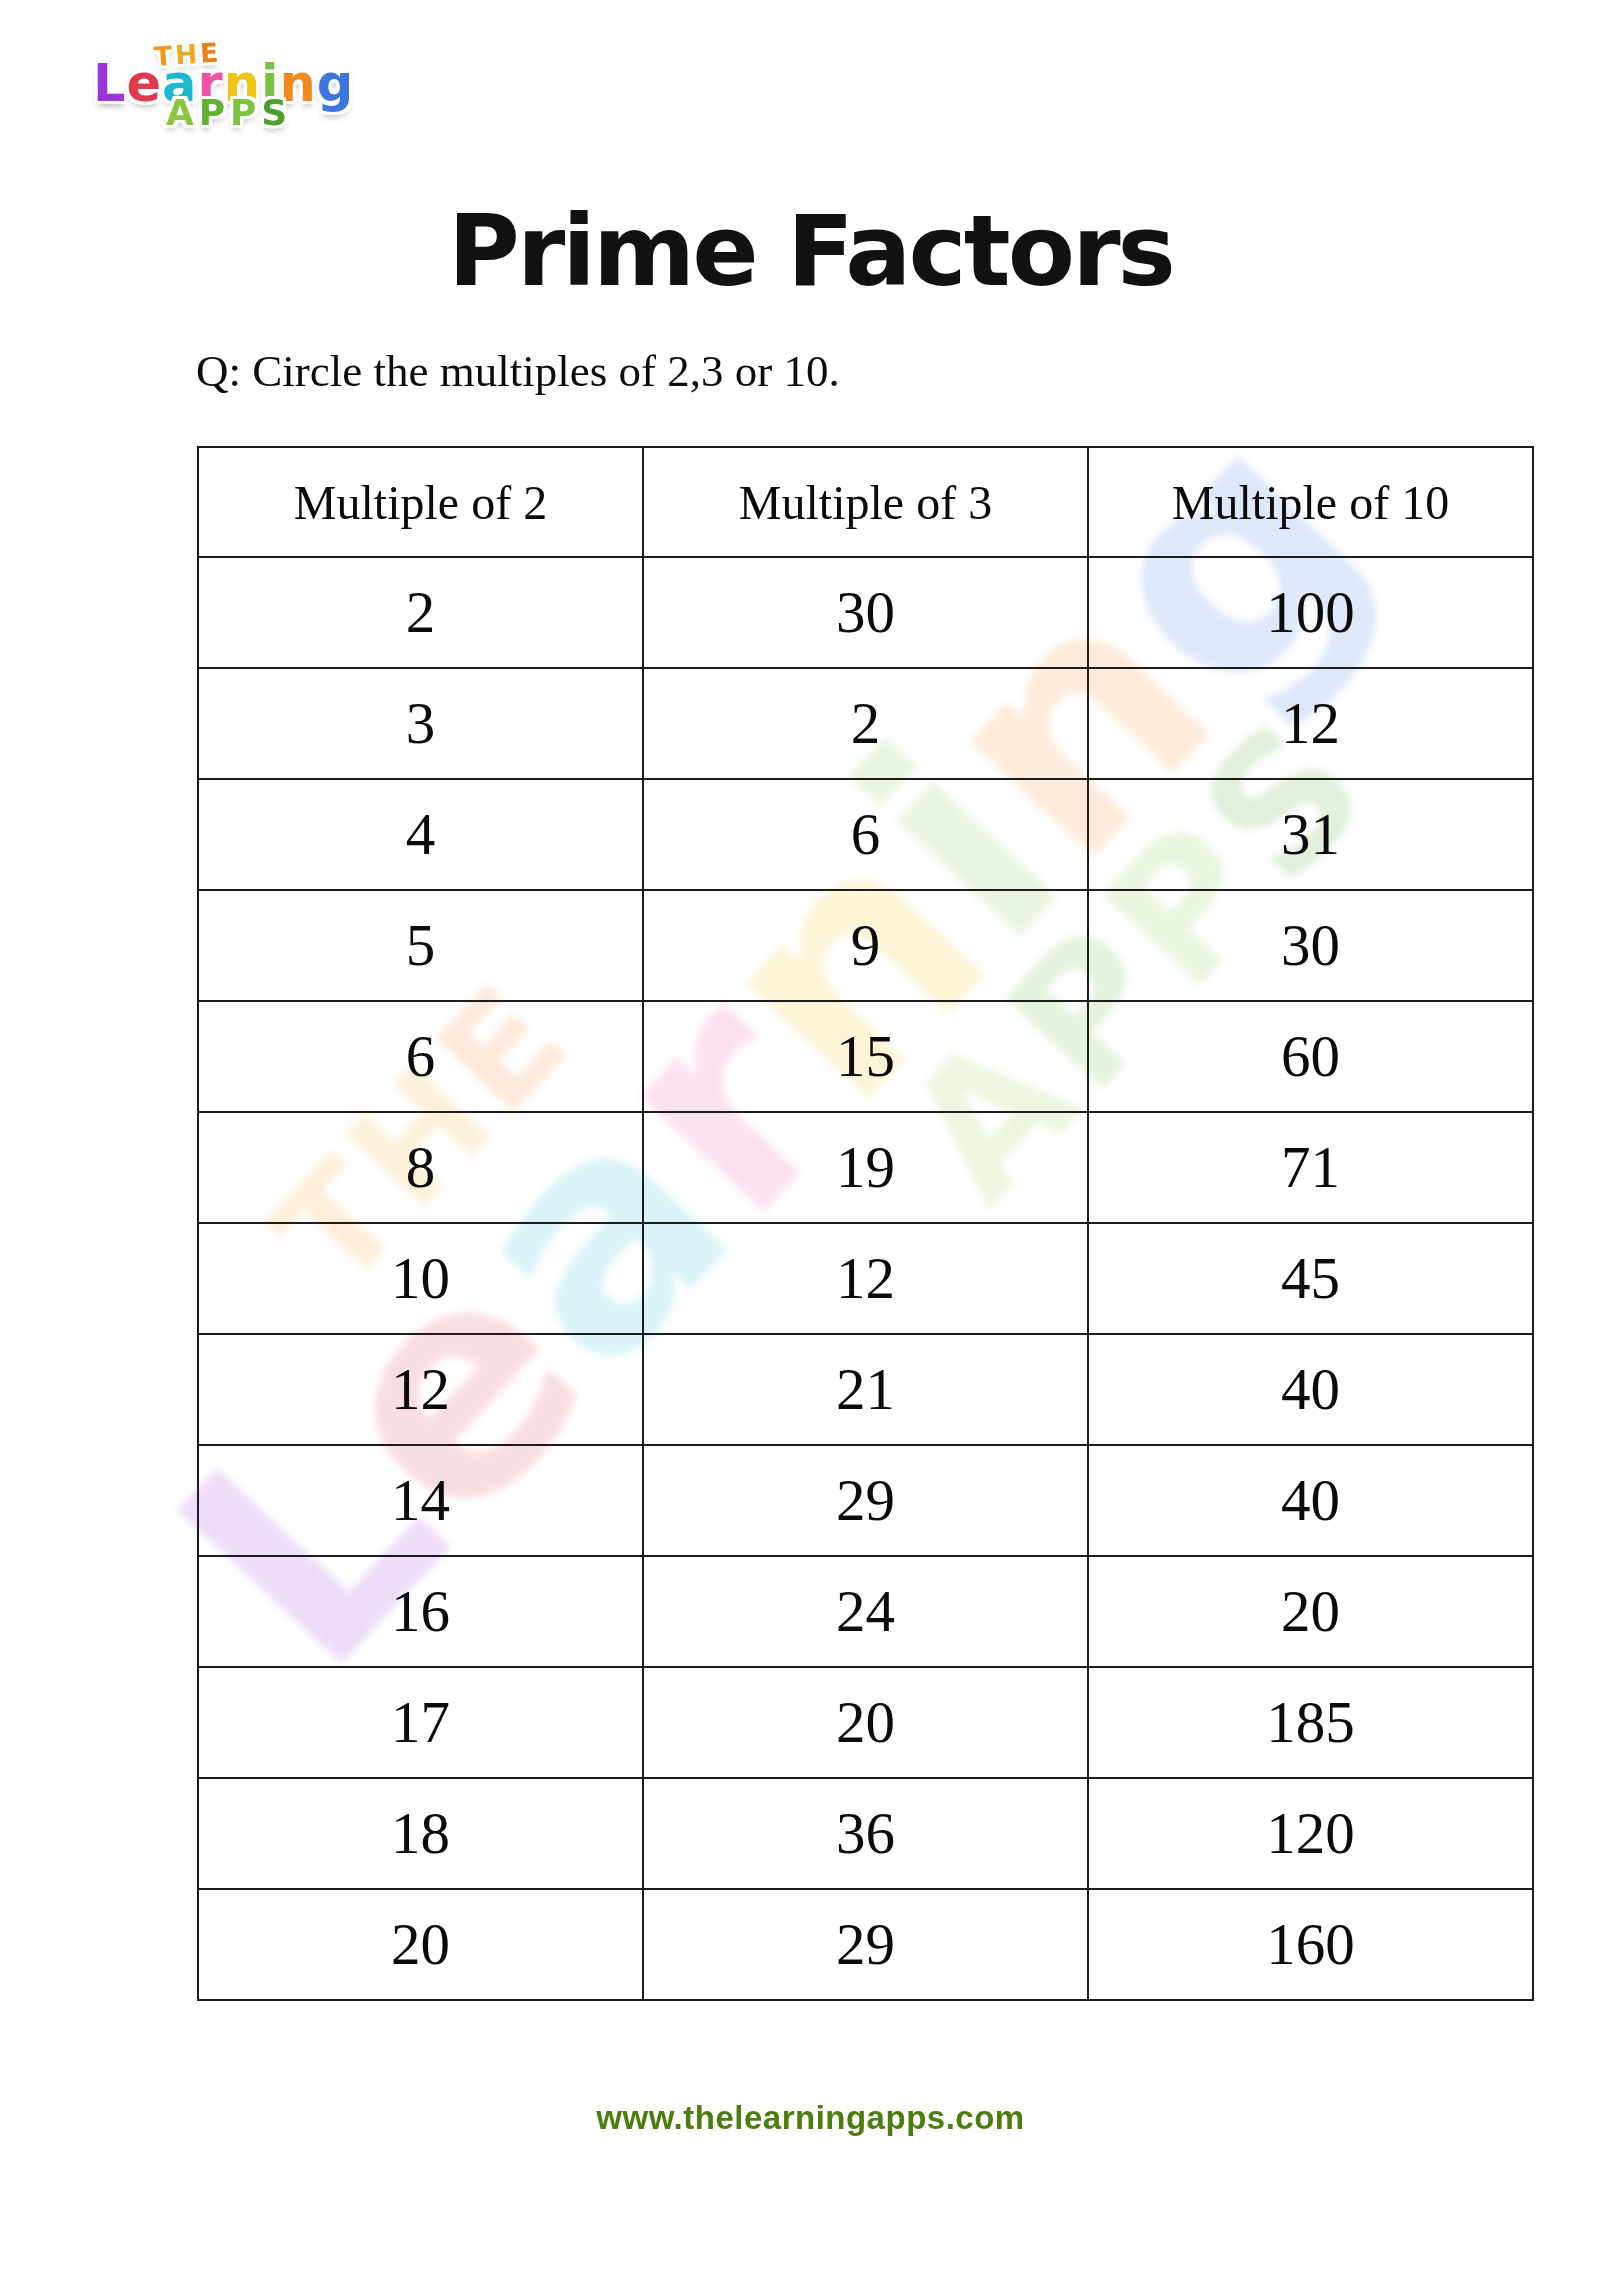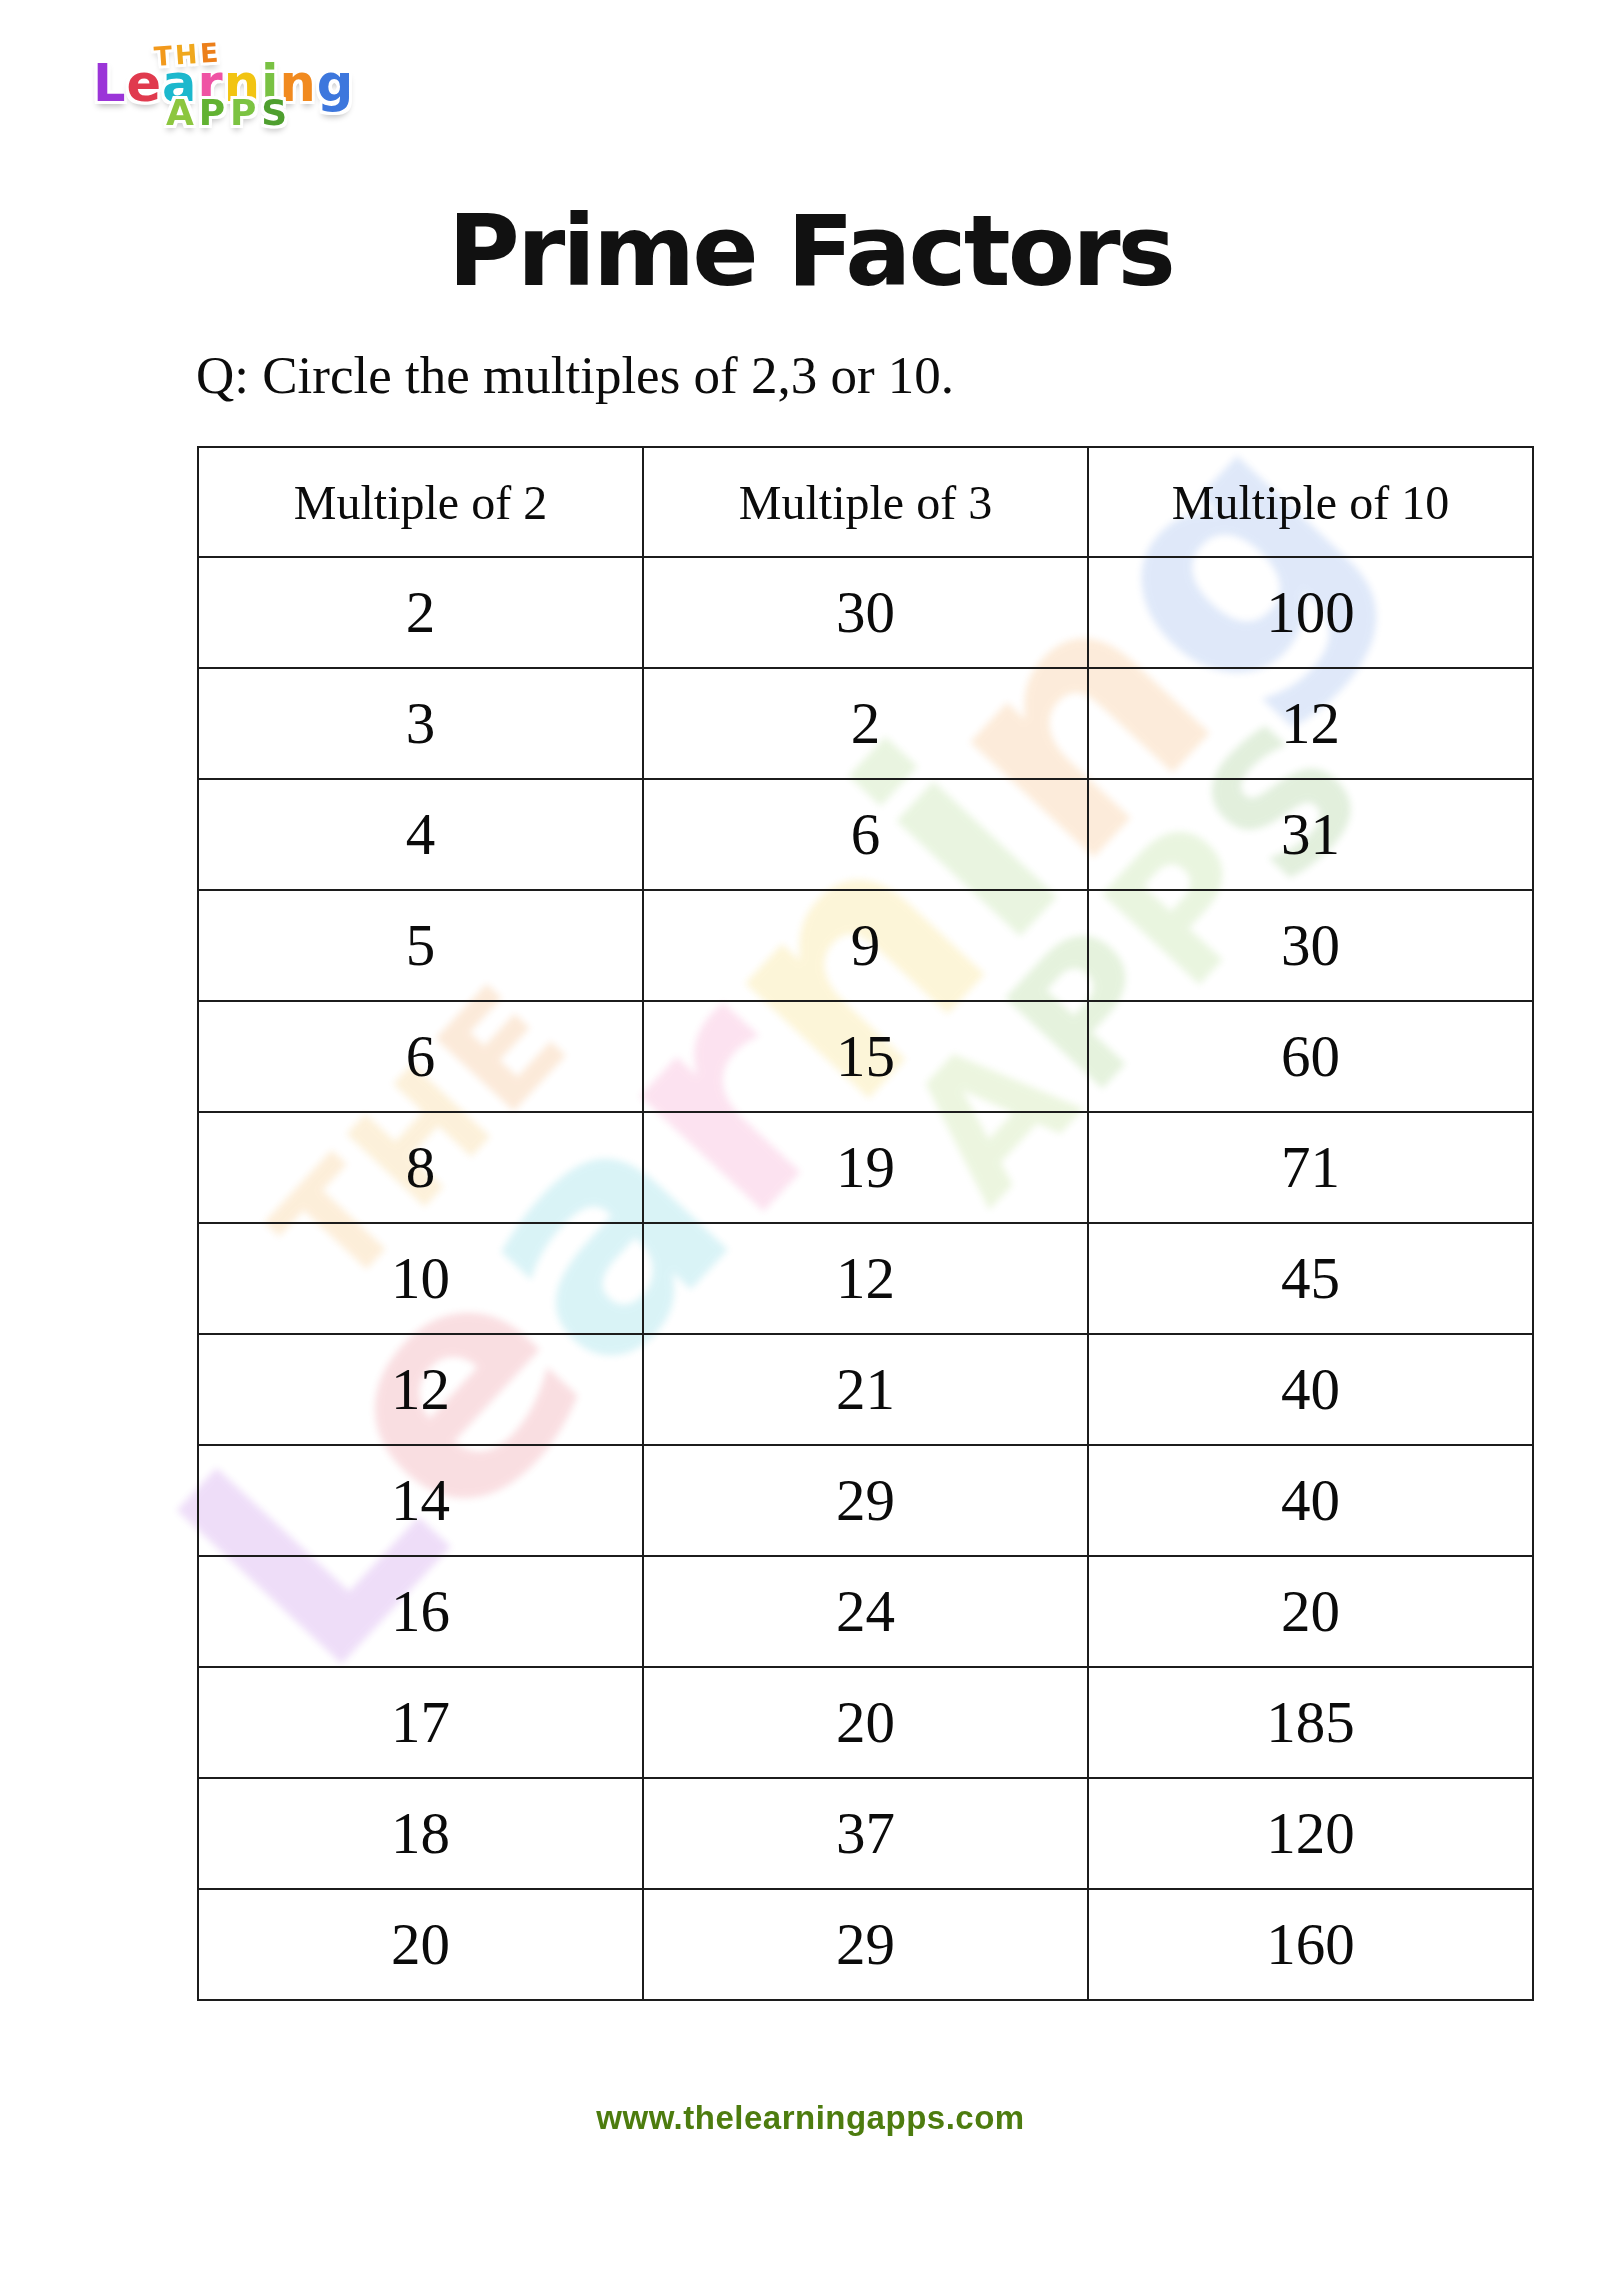--- a/index.html
+++ b/index.html
@@ -60,21 +60,21 @@
     font-weight: bold;
     font-size: 98px;
     letter-spacing: -2.9px;
     color: #111;
     z-index: 1;
   }
   .question {
     position: absolute; left: 196px; top: 345px;
     margin: 0;
     font-family: "Liberation Serif", serif;
-    font-size: 53px;
+    font-size: 45px;
     color: #0c0c0c;
     z-index: 1;
   }
 
   
   .worksheet-table {
     position: absolute; left: 197px; top: 446px;
     width: 1337px;
     border-collapse: collapse;
     table-layout: fixed;
@@ -195,21 +195,21 @@
           <td>24</td>
           <td>20</td>
         </tr>
         <tr>
           <td>17</td>
           <td>20</td>
           <td>185</td>
         </tr>
         <tr>
           <td>18</td>
-          <td>37</td>
+          <td>36</td>
           <td>120</td>
         </tr>
         <tr>
           <td>20</td>
           <td>29</td>
           <td>160</td>
         </tr>
       </tbody>
   </table>
 

